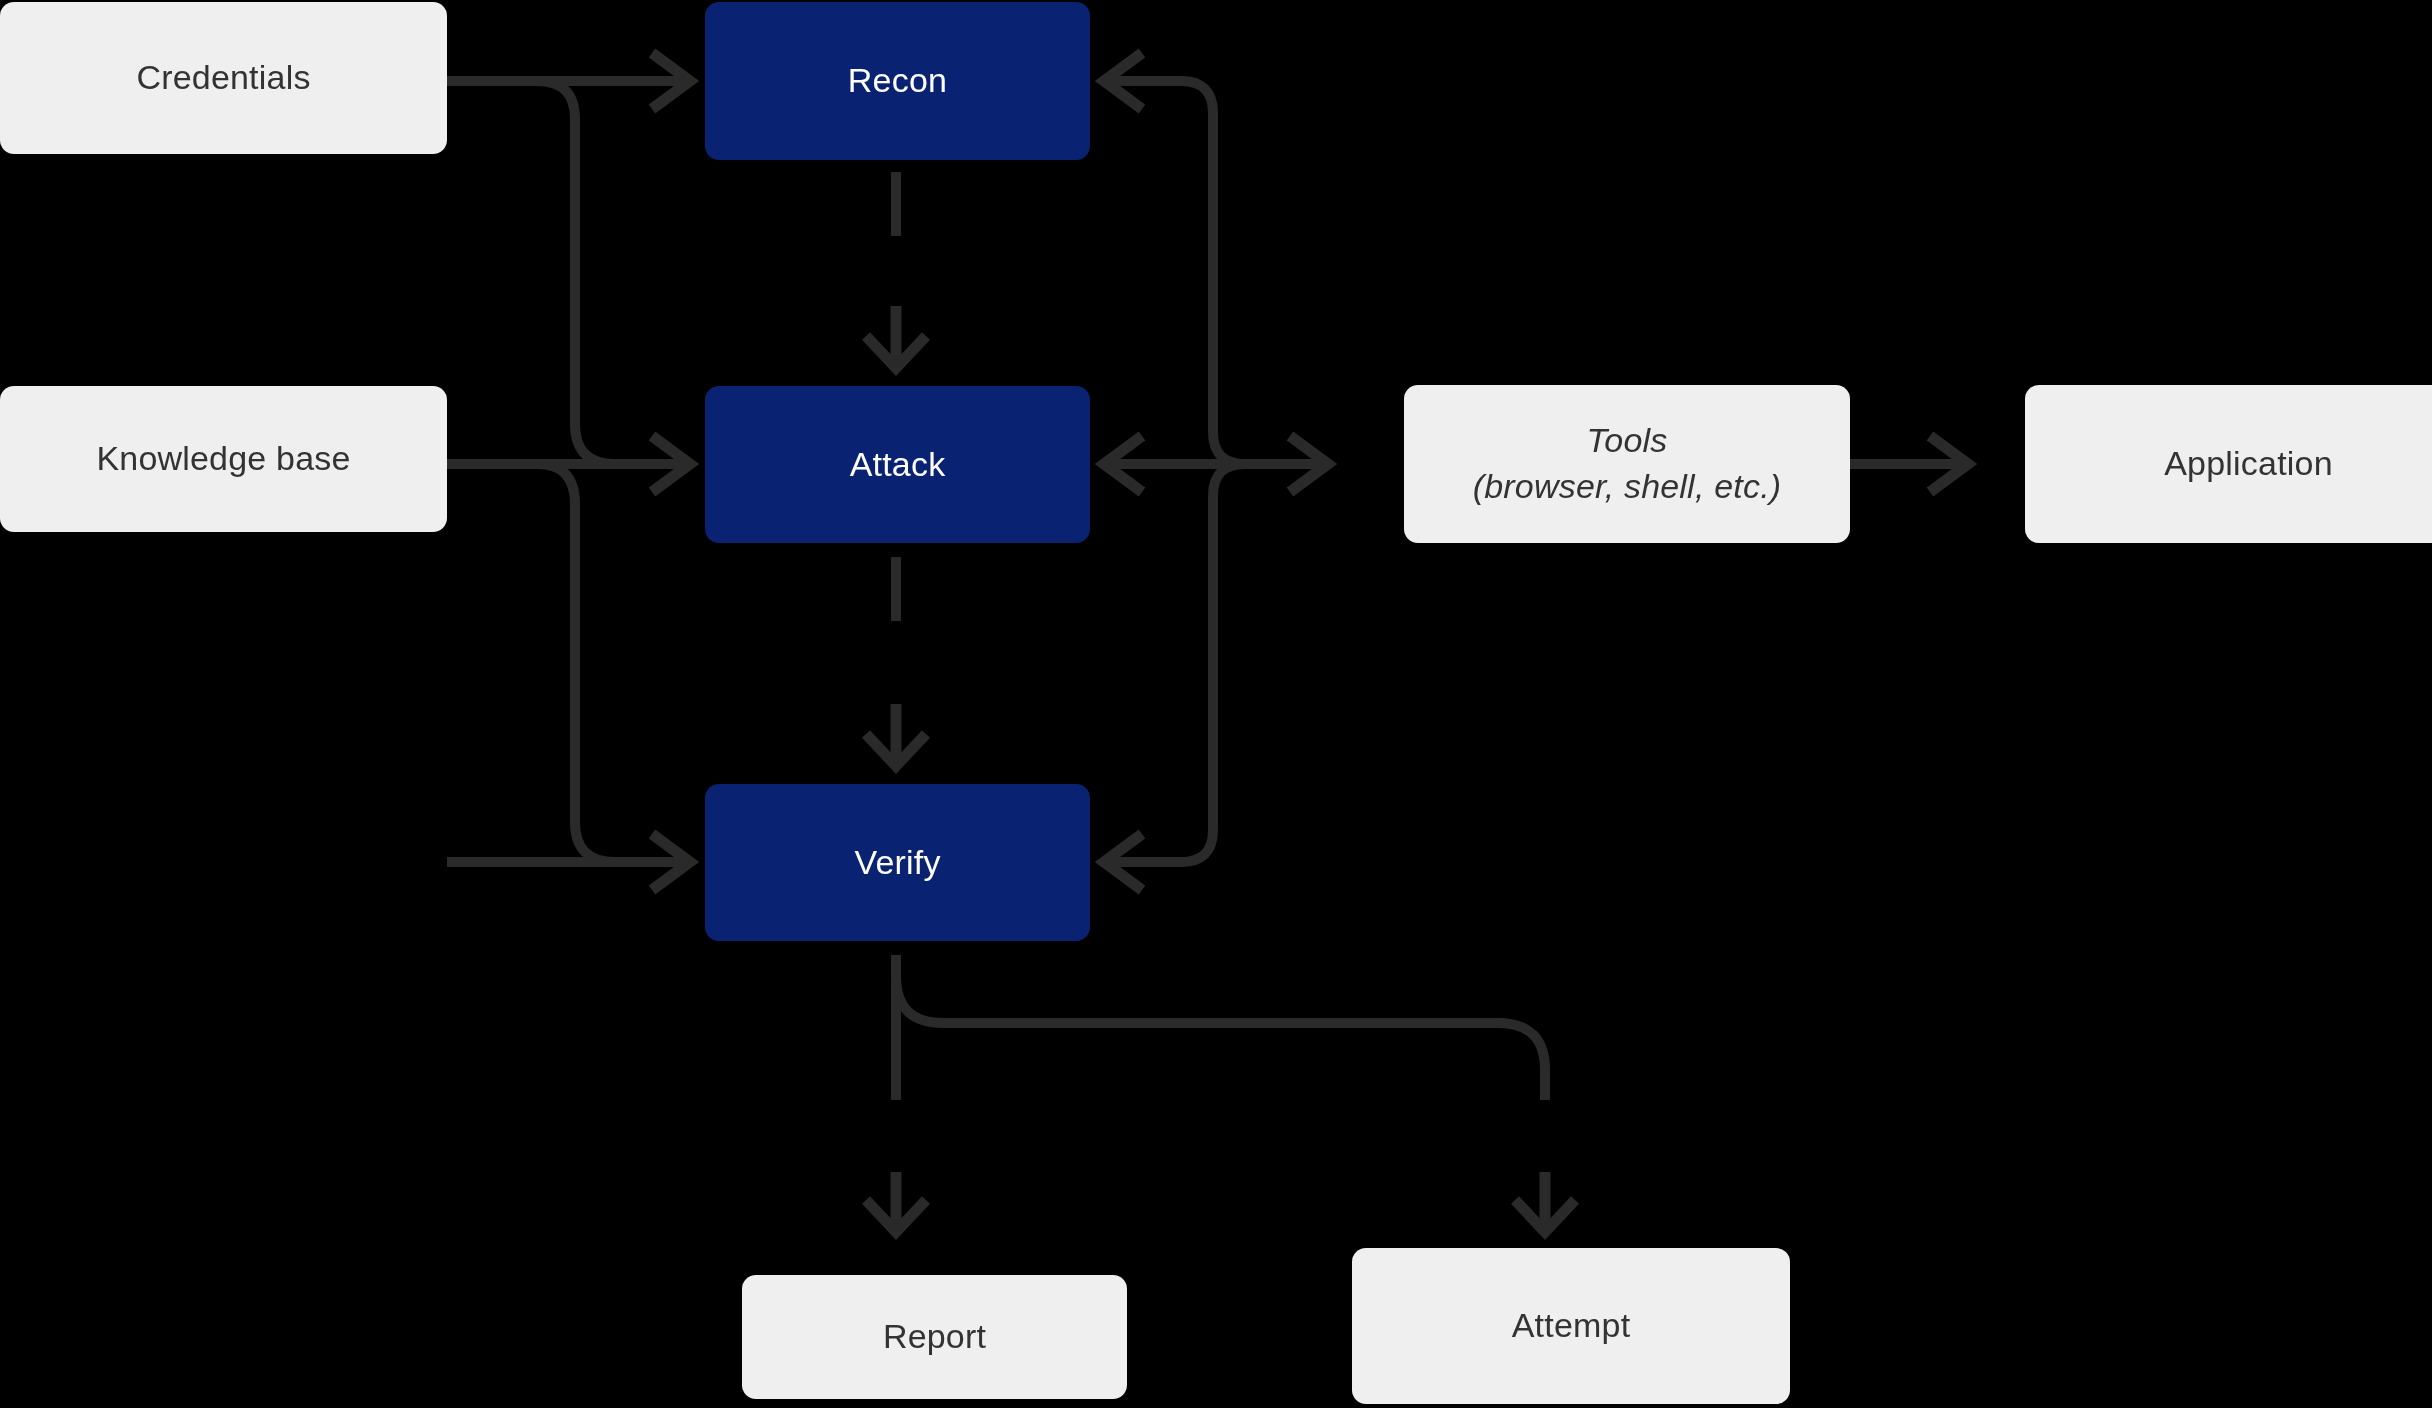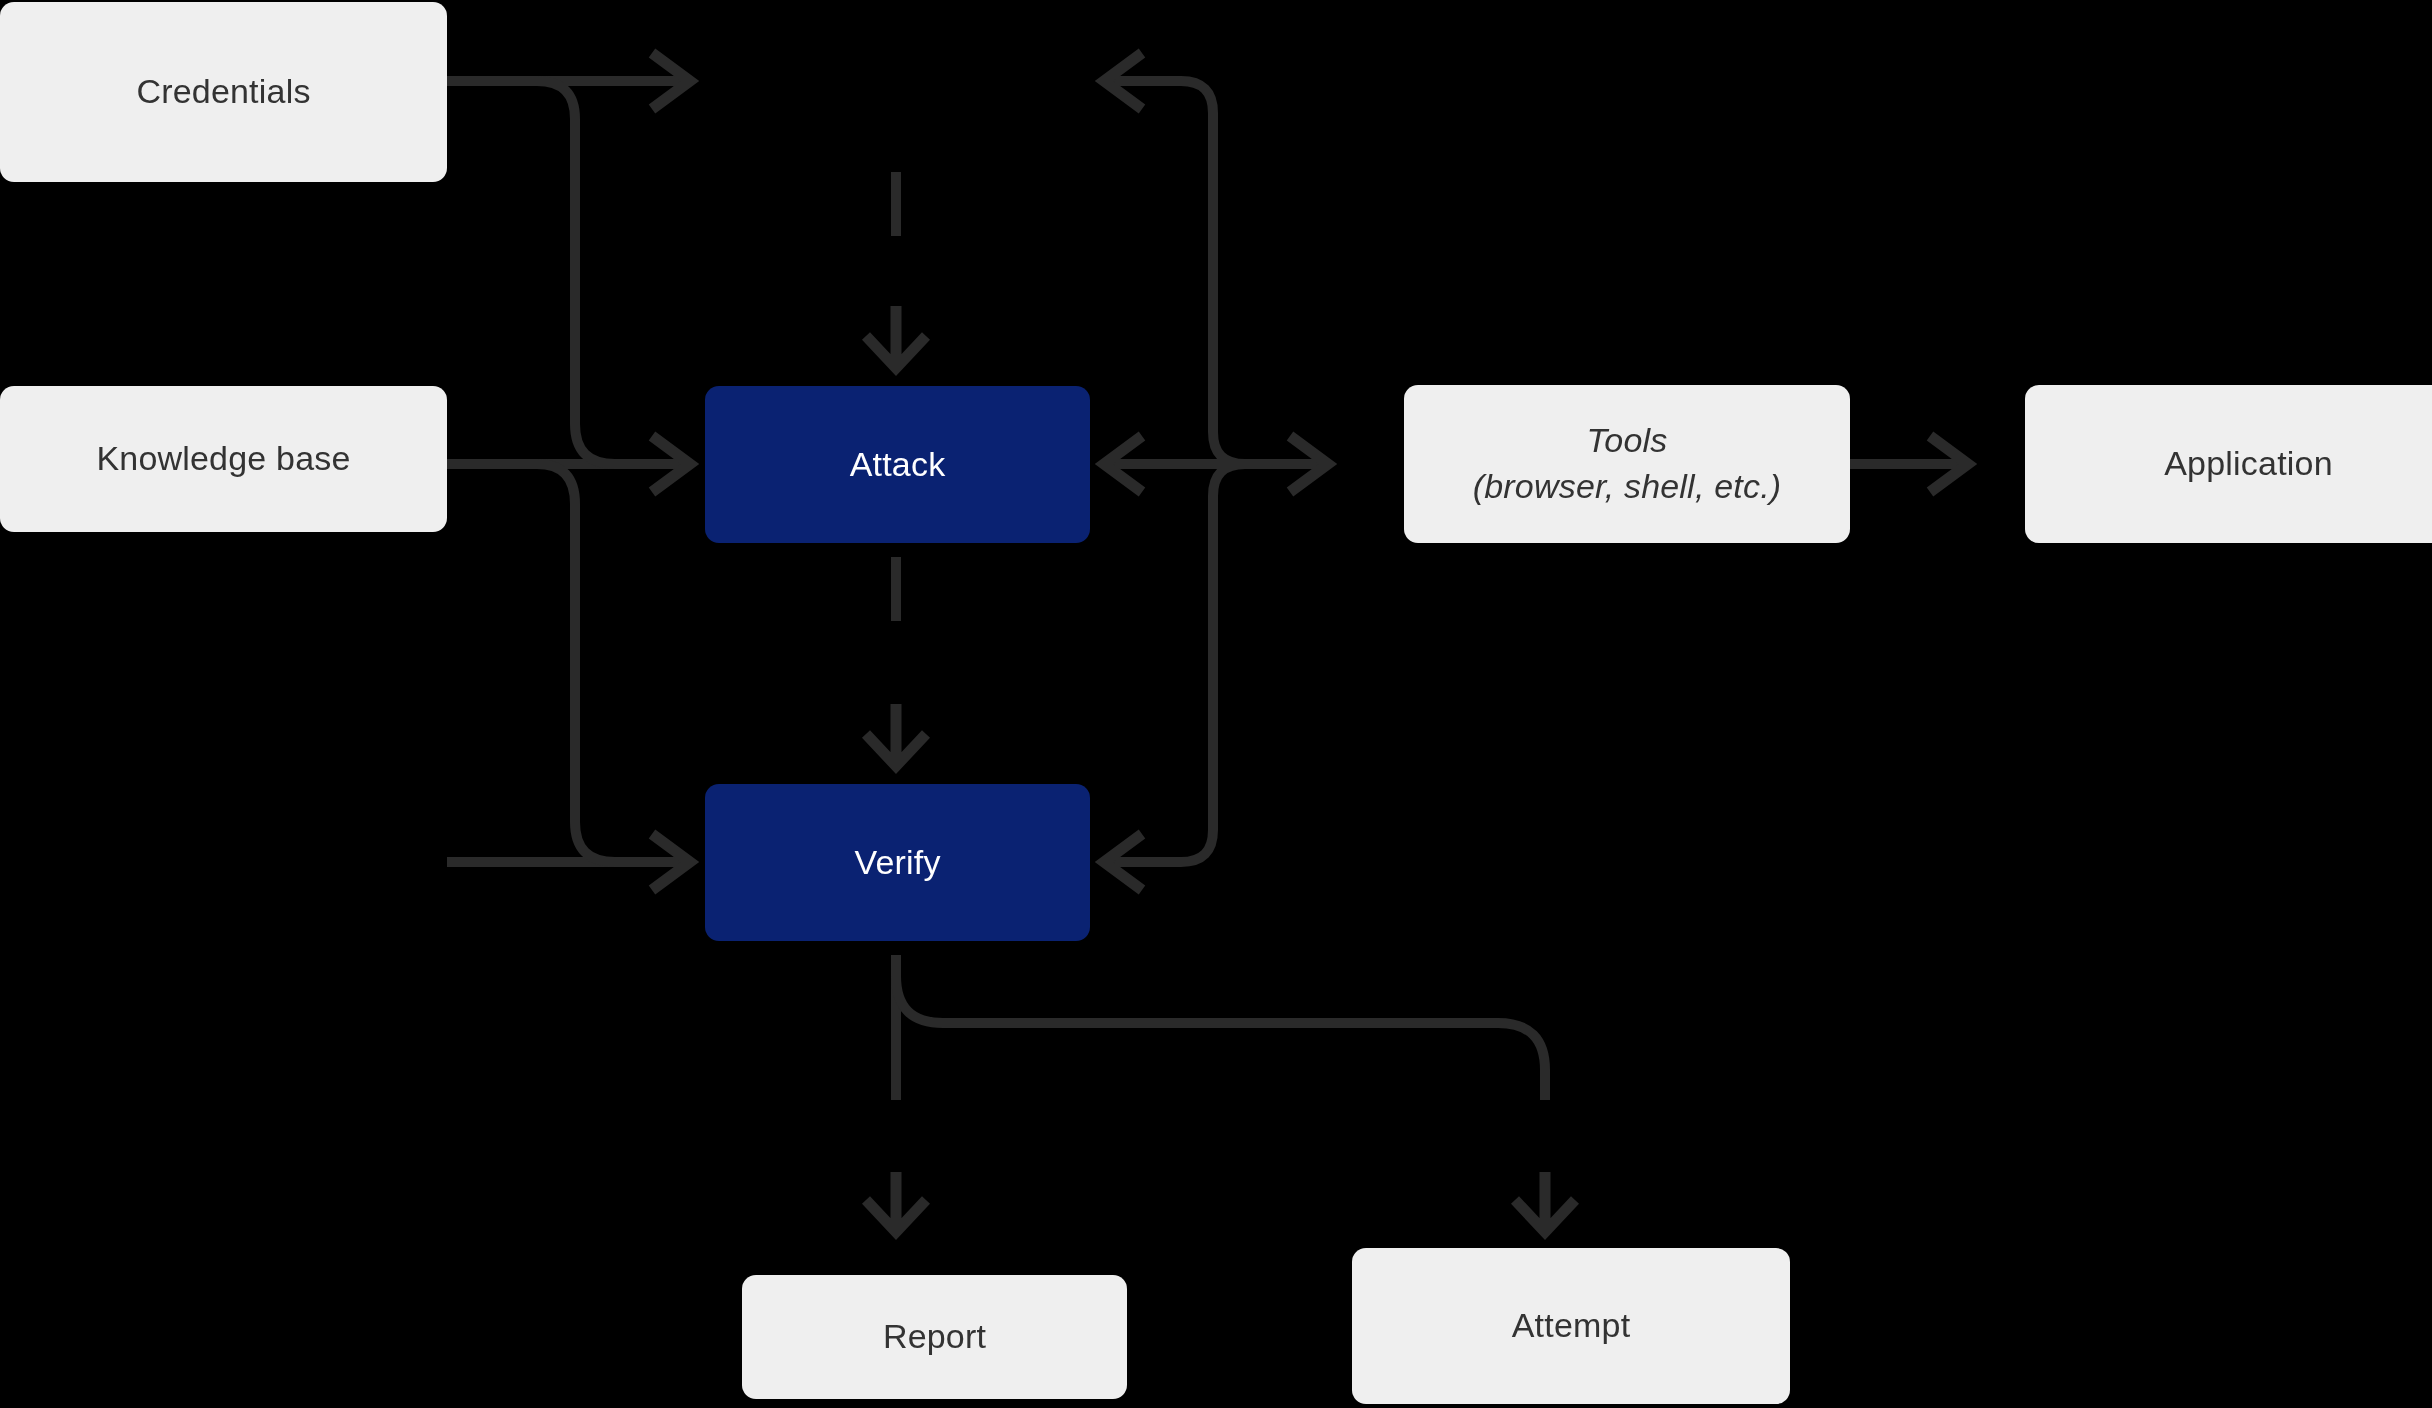--- a/index.html
+++ b/index.html
@@ -66,27 +66,30 @@
     <path class="head" d="M 1844 436 L 1806 464 L 1844 492"></path>
     <path class="head" d="M 1930 436 L 1968 464 L 1930 492"></path>
 
     <path class="edge" d="M 896 955 V 1100"></path>
     <path class="head" d="M 896 1172 V 1226 M 866 1200 L 896 1232 L 926 1200"></path>
 
     <path class="edge" d="M 896 976 Q 896 1023 943 1023 H 1498 Q 1545 1023 1545 1070 V 1100"></path>
     <path class="head" d="M 1545 1172 V 1226 M 1515 1200 L 1545 1232 L 1575 1200"></path>
   </svg>
 
-  <div class="node io" style="left:0px;top:2px;width:447px;height:180px;">
+  <div class="node io" style="left:0px;top:2px;width:447px;height:152px;">
     <span>Credentials</span>
   </div>
   <div class="node io" style="left:0px;top:386px;width:447px;height:146px;">
     <span>Knowledge base</span>
   </div>
 
+  <div class="node stage" style="left:705px;top:2px;width:385px;height:158px;">
+    <span>Recon</span>
+  </div>
   <div class="node stage" style="left:705px;top:386px;width:385px;height:157px;">
     <span>Attack</span>
   </div>
   <div class="node stage" style="left:705px;top:784px;width:385px;height:157px;justify-content:center;">
     <span>Verify</span>
   </div>
 
   <div class="node io" style="left:1404px;top:385px;width:446px;height:158px;font-style:italic;">
     <span>Tools</span>
     <span>(browser, shell, etc.)</span>

